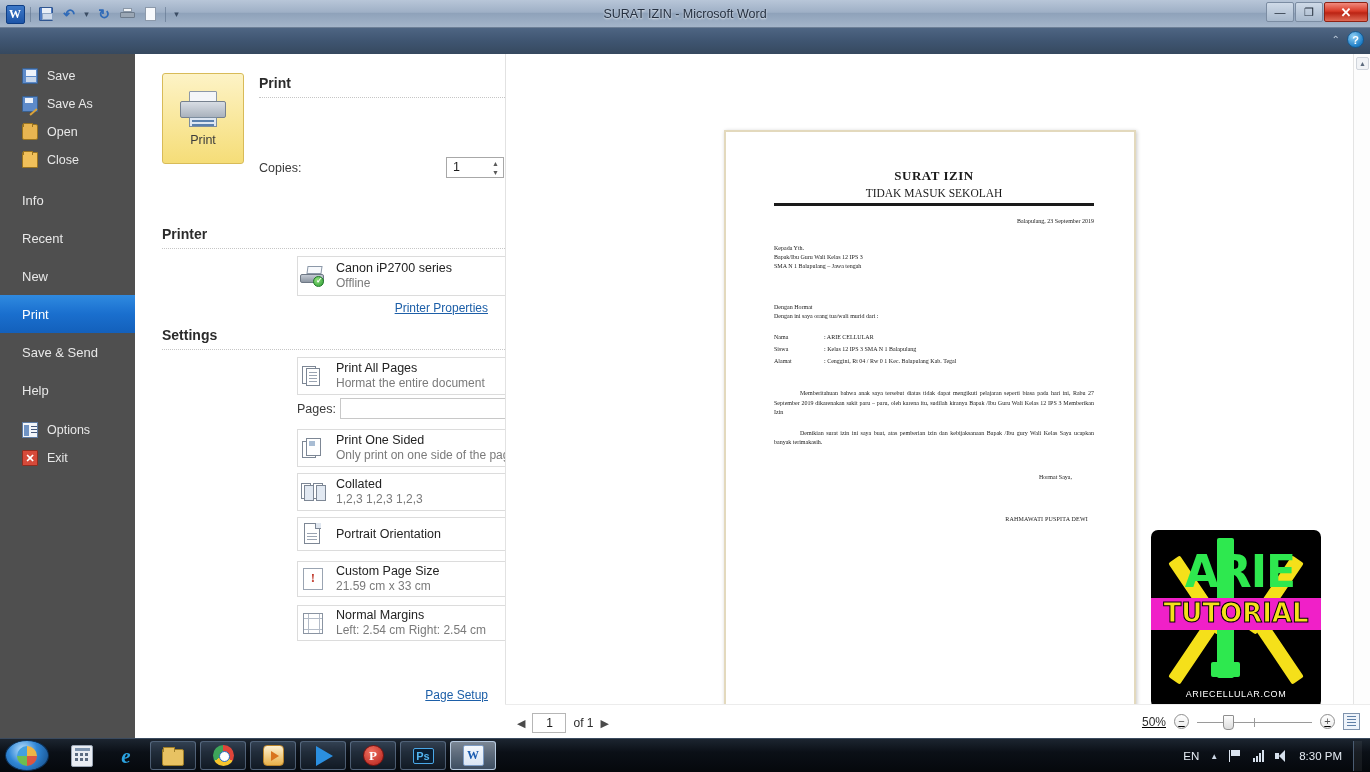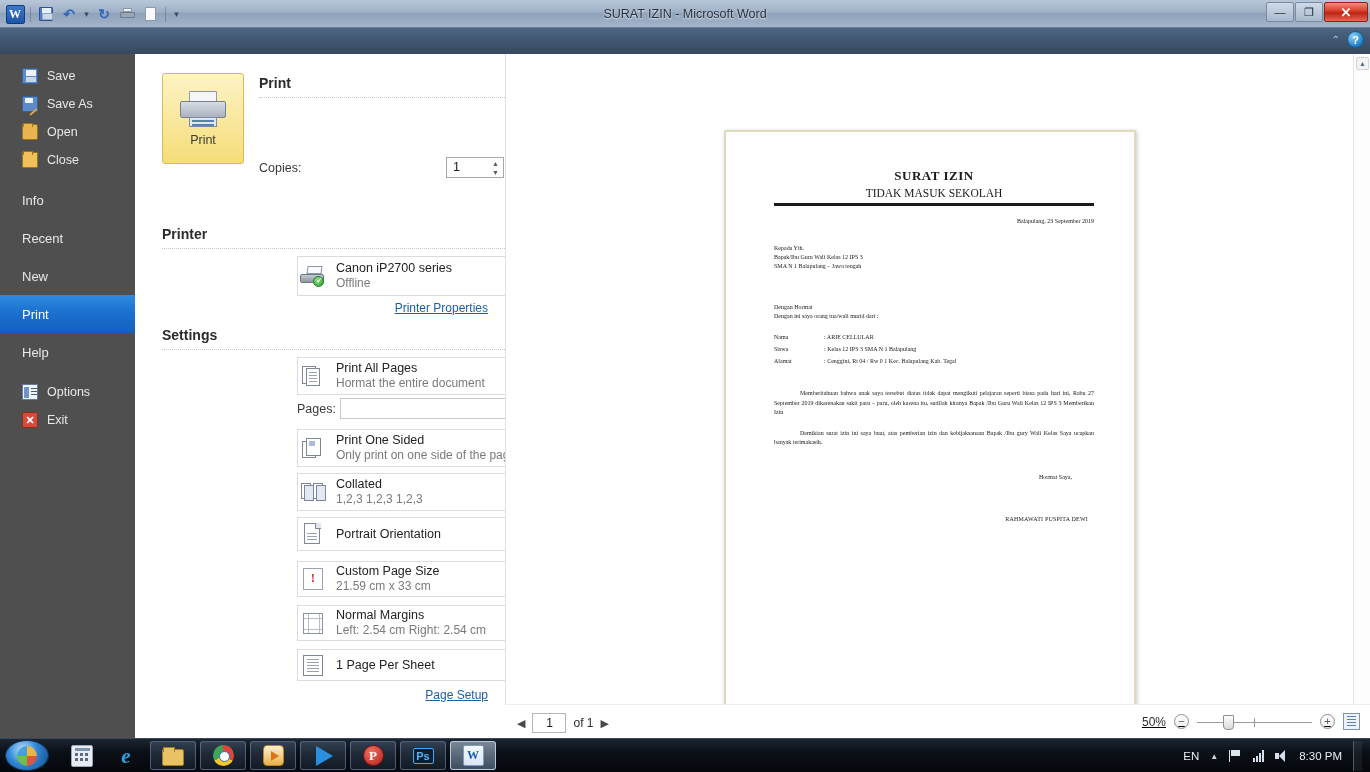--- a/index.html
+++ b/index.html
@@ -459,20 +459,23 @@
       <div class="side-item big" style="padding-left:22px">
         <span>Recent</span>
       </div>
       <div class="side-item big" style="padding-left:22px">
         <span>New</span>
       </div>
       <div class="side-item big sel" style="padding-left:22px">
         <span>Print</span>
       </div>
       <div class="side-item big" style="padding-left:22px">
+        <span>Save &amp; Send</span>
+      </div>
+      <div class="side-item big" style="padding-left:22px">
         <span>Help</span>
       </div>
       <div class="side-gap"></div>
       <div class="side-item">
         <span class="si-icon ic-options"></span>
         <span>Options</span>
       </div>
       <div class="side-item">
         <span class="si-icon ic-exit">✕</span>
         <span>Exit</span>
@@ -600,29 +603,20 @@
         <span class="combo-ic">
           <span class="ic-margin"></span>
         </span>
         <span class="combo-text">
           <span class="combo-t1" style="display:block">Normal Margins</span>
           <span class="combo-t2" style="display:block">Left:  2.54 cm    Right:  2.54 cm</span>
         </span>
         <span class="combo-arrow">▼</span>
       </div>
 
-      <div class="combo" style="top:595px; height:32px;">
-        <span class="combo-ic">
-          <span class="ic-persheet"></span>
-        </span>
-        <span class="combo-text">
-          <span class="combo-t1" style="display:block">1 Page Per Sheet</span>
-        </span>
-        <span class="combo-arrow">▼</span>
-      </div>
 
       <div class="link" style="right:17px; top:634px;">Page Setup</div>
     </div>
 
     <div class="preview-area">
       <div class="page">
         <div class="doc">
           <div class="doc-title">SURAT IZIN</div>
           <div class="doc-sub">TIDAK MASUK SEKOLAH</div>
           <div class="doc-rule"></div>
@@ -650,20 +644,34 @@
               <span>: Cenggini, Rt 04 / Rw 0 1 Kec. Balapulang Kab. Tegal</span>
             </div>
           </div>
           <div class="doc-para">Memberitahuan bahwa anak saya tersebut diatas tidak dapat mengikuti pelajaran seperti biasa pada hari ini, Rabu 27 September 2019 dikarenakan sakit paru – paru, oleh karena itu, sudilah kiranya Bapak /Ibu Guru Wali Kelas 12 IPS 3 Memberikan Izin</div>
           <div class="doc-para second">Demikian surat izin ini saya buat, atas pemberian izin dan kebijaksanaan Bapak /Ibu gury Wali Kelas Saya ucapkan banyak terimakasih.</div>
           <div class="doc-sign">Hormat Saya,</div>
           <div class="doc-name">RAHMAWATI PUSPITA DEWI</div>
         </div>
       </div>
 
+      <div class="logo" style="left:645px; top:476px;">
+        <div class="logo-diamond">
+          <span class="s s1"></span>
+            <span class="s s2"></span>
+            <span class="s s3"></span>
+            <span class="s s4"></span>
+        </div>
+        <div class="logo-vbar"></div>
+        <div class="logo-vbar2"></div>
+        <div class="logo-arie">ARIE</div>
+        <div class="logo-band"></div>
+        <div class="logo-tut">TUTORIAL</div>
+        <div class="logo-url">ARIECELLULAR.COM</div>
+      </div>
     </div>
 
     <div class="scrollbar" style="top:0; height:704px;">
       <div class="sb-up">▲</div>
     </div>
 
     <div class="status" style="left:505px; top:650px; width:865px; height:34px;">
       <div class="pg-nav">
         <span class="arrowbtn">◀</span>
         <span class="pg-input">1</span>

